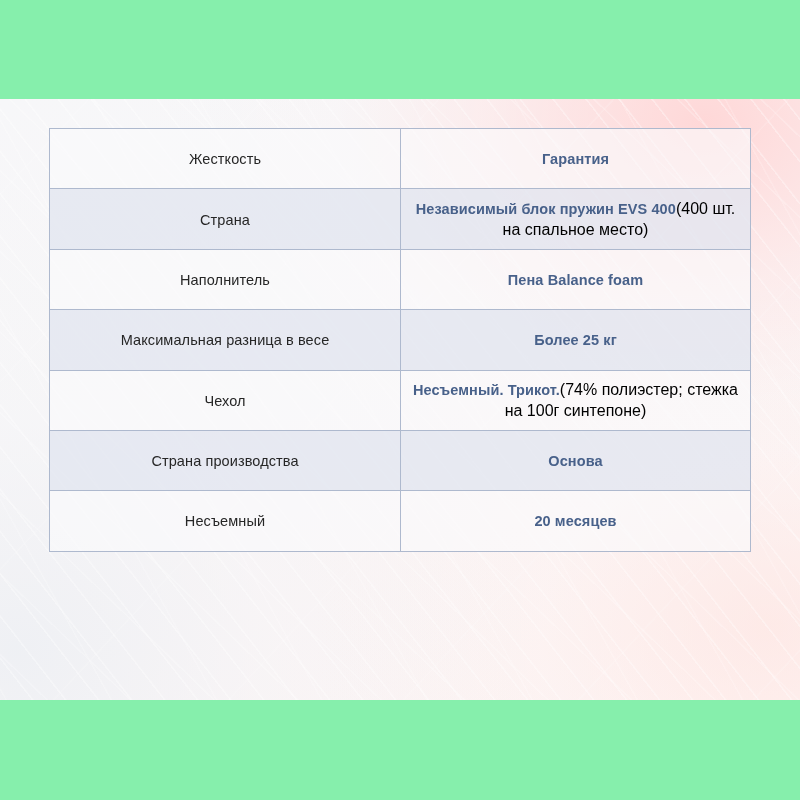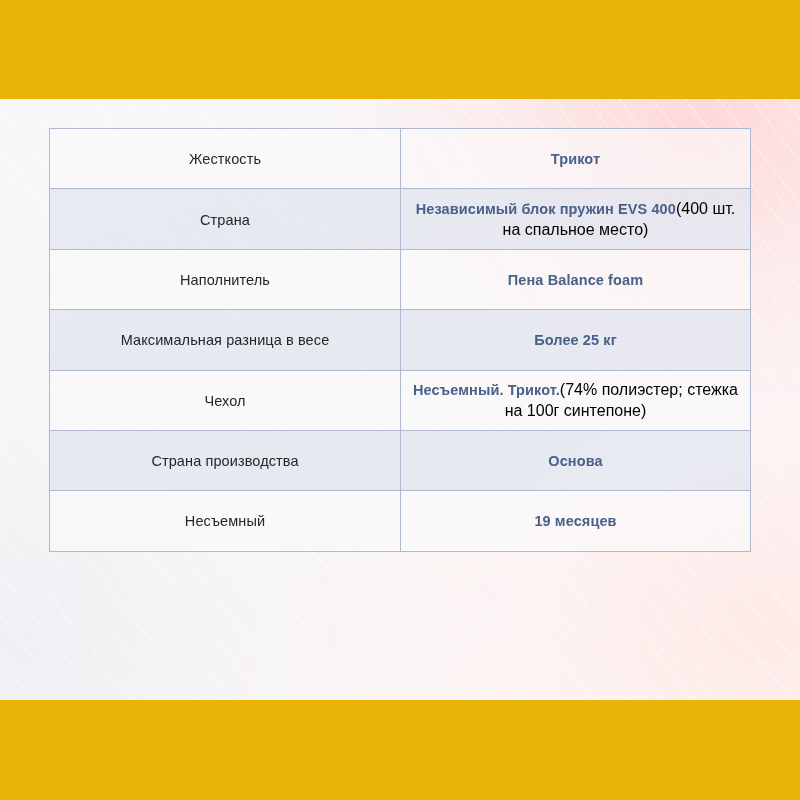--- a/index.html
+++ b/index.html
@@ -10,21 +10,21 @@
     height: 800px;
     background: #ffffff;
     font-family: "Liberation Sans", "DejaVu Sans", sans-serif;
     overflow: hidden;
   }
 
   #stage {
     position: relative;
     width: 800px;
     height: 800px;
-    background: #eab308;
+    background: #86efac;
   }
 
   
   #bg-band {
     position: absolute;
     left: 0;
     top: 99px;
     width: 800px;
     height: 601px;
     overflow: hidden;
@@ -135,21 +135,21 @@
 
   <table id="spec-table">
     <colgroup>
       <col class="col-label">
       <col class="col-value">
     </colgroup>
     <tbody id="spec-body">
 
     <tr class="row-odd">
           <td><span class="lbl">Жесткость</span></td>
-          <td><span class="val">Трикот</span></td>
+          <td><span class="val">Гарантия</span></td>
         </tr>
         <tr class="row-even">
           <td><span class="lbl">Страна</span></td>
           <td><span class="val">Независимый блок пружин EVS 400</span><span class="sub">(400 шт. на спальное место)</span></td>
         </tr>
         <tr class="row-odd">
           <td><span class="lbl">Наполнитель</span></td>
           <td><span class="val">Пена Balance foam</span></td>
         </tr>
         <tr class="row-even">
@@ -159,18 +159,18 @@
         <tr class="row-odd">
           <td><span class="lbl">Чехол</span></td>
           <td><span class="val">Несъемный. Трикот.</span><span class="sub">(74% полиэстер; стежка на 100г синтепоне)</span></td>
         </tr>
         <tr class="row-even">
           <td><span class="lbl">Страна производства</span></td>
           <td><span class="val">Основа</span></td>
         </tr>
         <tr class="row-odd">
           <td><span class="lbl">Несъемный</span></td>
-          <td><span class="val">19 месяцев</span></td>
+          <td><span class="val">20 месяцев</span></td>
         </tr>
       </tbody>
   </table>
 
 </div>
 
 </body></html>

